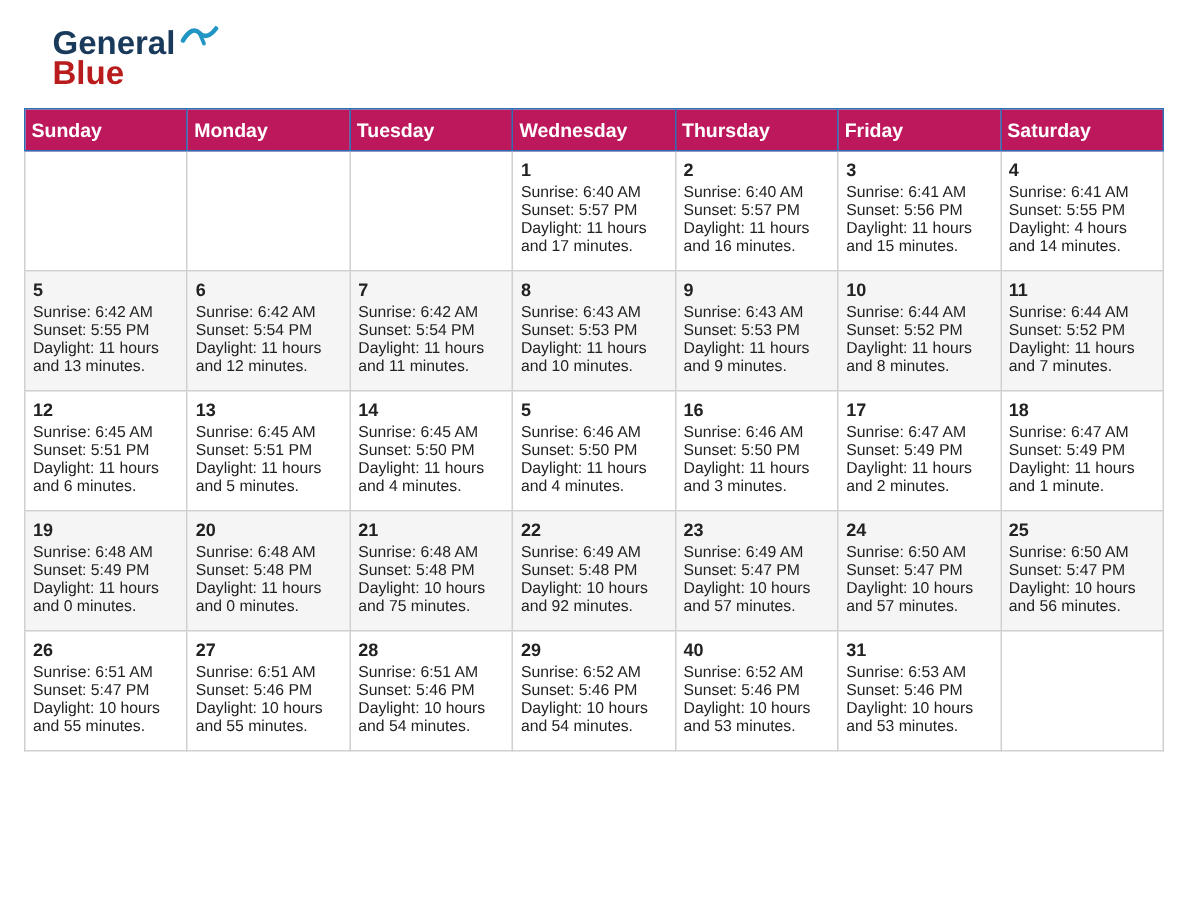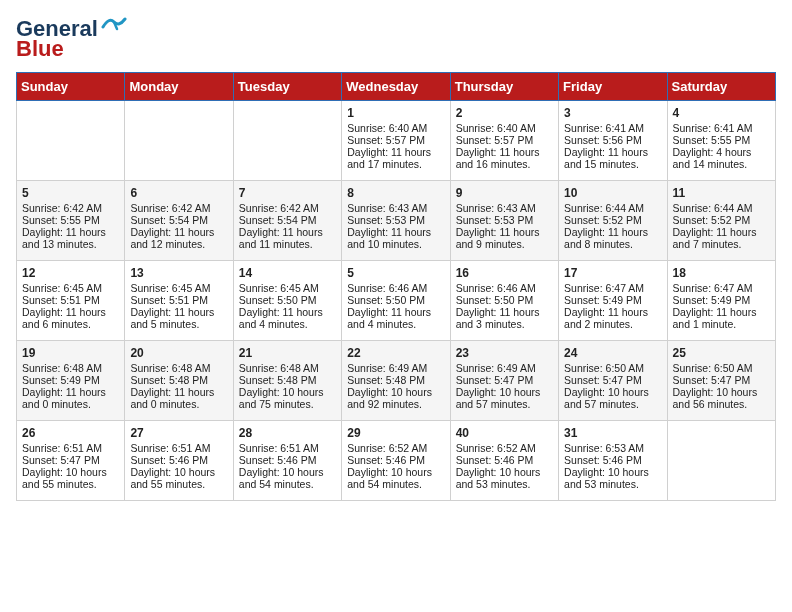--- a/index.html
+++ b/index.html
@@ -12,39 +12,40 @@
     }
     .header {
       display: flex;
       justify-content: space-between;
       align-items: flex-start;
       margin-bottom: 10px;
     }
     .logo {
       display: flex;
       align-items: center;
+      margin-left: 19px;
     }
     .title-block {
       text-align: right;
     }
     .month-title {
       font-size: 36px;
       font-weight: bold;
       color: #1a3a5c;
     }
     .location {
       font-size: 15px;
       color: #333;
     }
     table {
       width: 100%;
       border-collapse: collapse;
     }
     thead tr {
-      background-color: #b91c1c;
+      background-color: #be185d;
     }
     thead th {
       color: #fff;
       font-size: 13px;
       font-weight: bold;
       padding: 6px 4px;
       text-align: left;
       border: 1px solid #2f6eb5;
     }
     tbody tr {

